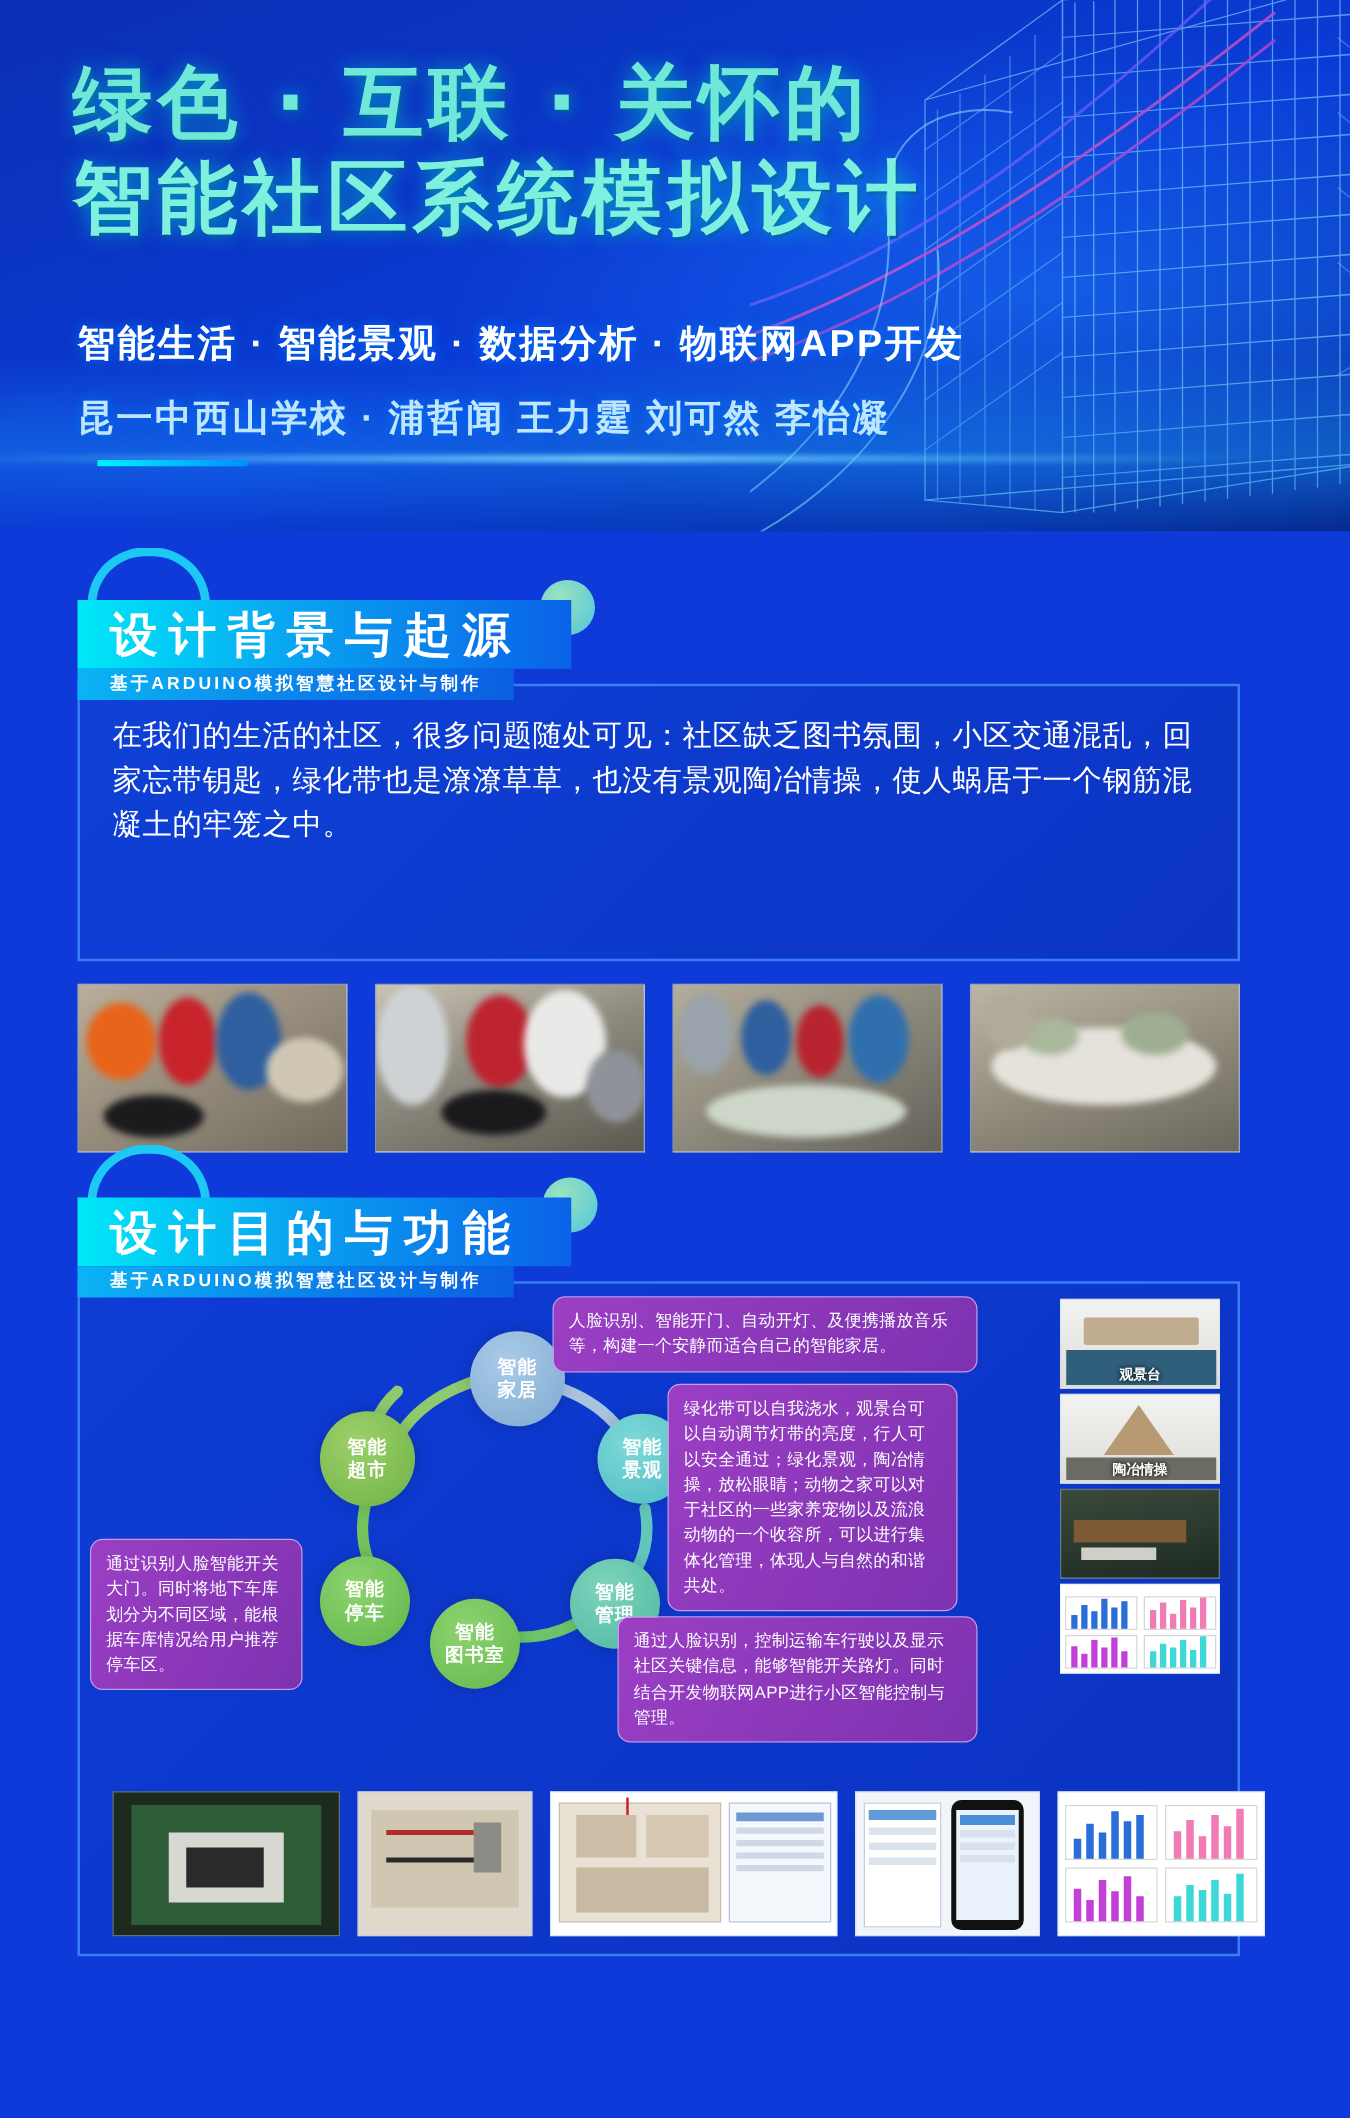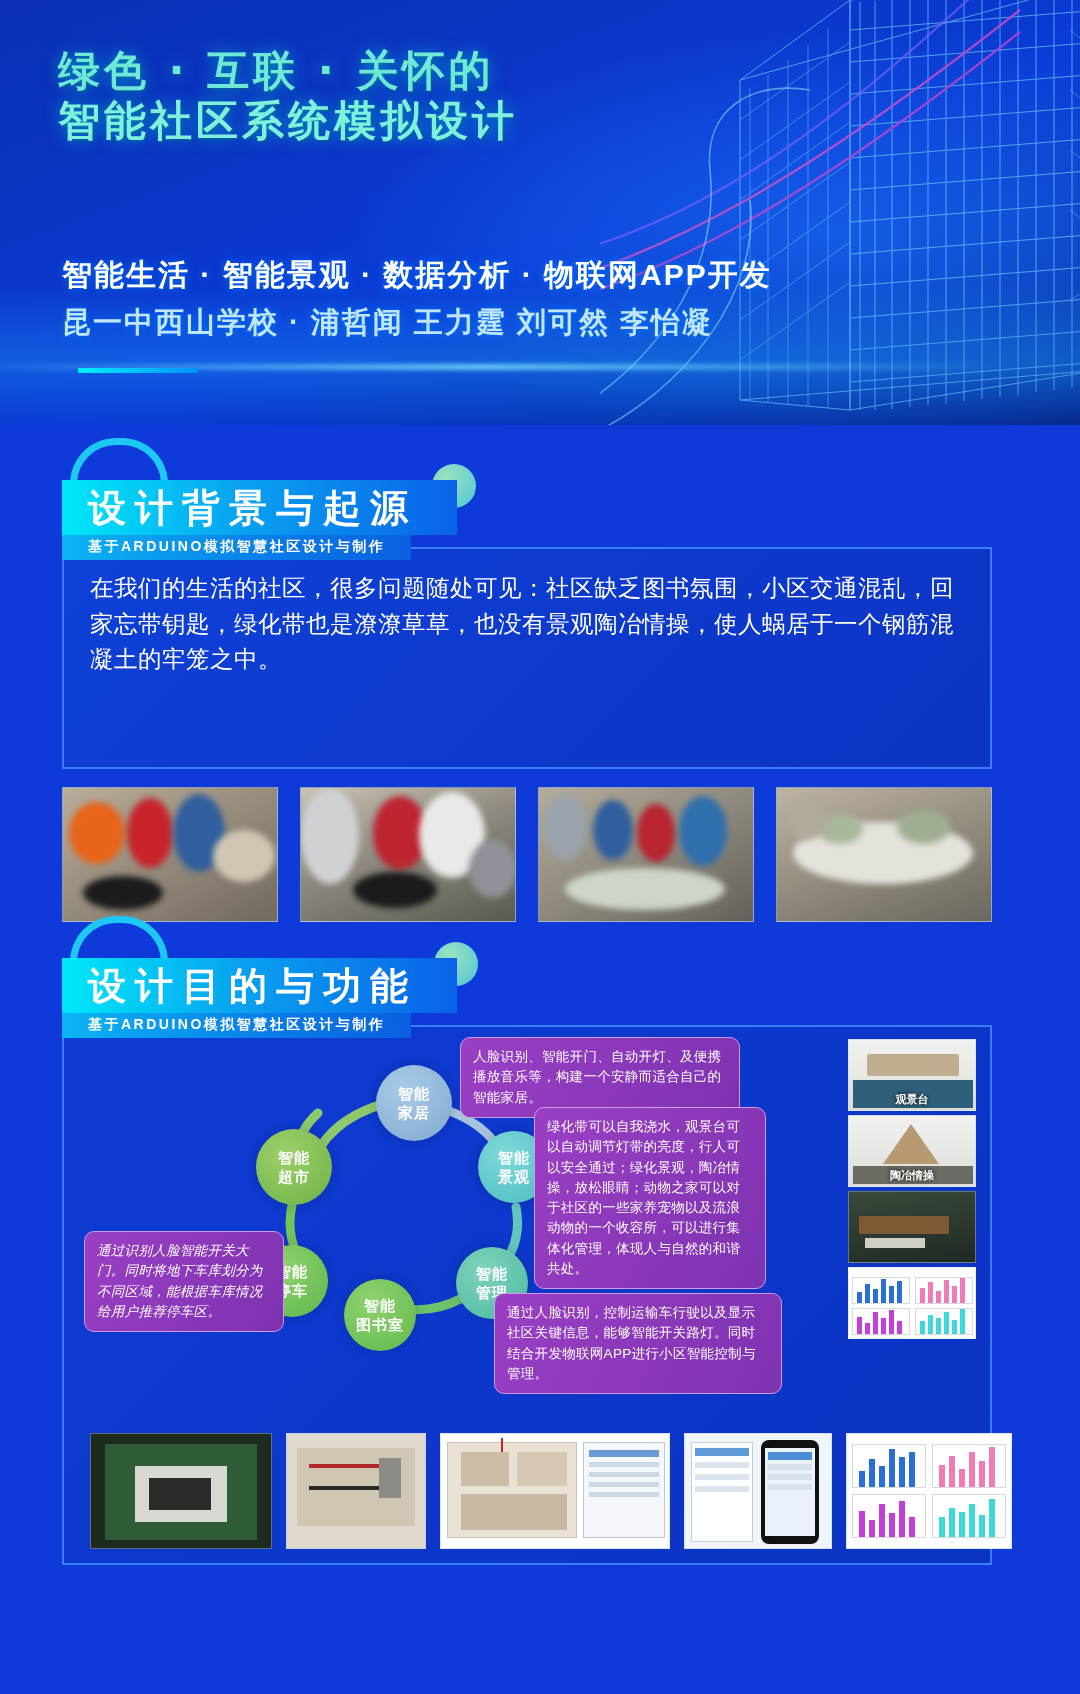--- a/index.html
+++ b/index.html
@@ -32,36 +32,36 @@
     pointer-events:none;
   }
   .hero-sweep {
     position:absolute; left:-5%; bottom:55px; width:110%; height:6px;
     background: linear-gradient(90deg, rgba(0,200,255,0) 0%, rgba(120,220,255,.85) 45%, rgba(0,200,255,0) 90%);
     filter: blur(2px);
   }
 
   .title-block { position: absolute; left: 58px; top: 46px; z-index: 5; }
   .title-l1, .title-l2 {
-    font-size: 42px; font-weight: bold; letter-spacing: 4px;
+    font-size: 64px; font-weight: bold; letter-spacing: 4px;
     color: #6fe8d8;
     line-height: 1.18;
     text-shadow: 0 0 16px rgba(0,230,210,.55), 2px 2px 0 rgba(0,80,140,.6);
     font-family: "DejaVu Sans", "Liberation Sans", sans-serif;
   }
   .title-l2 { color: #7ff0dd; }
 
   .sub1 {
     position: absolute; left: 62px; top: 255px; z-index: 5;
     font-size: 30px; font-weight: bold; color: #ffffff;
     letter-spacing: 2px;
     text-shadow: 0 0 10px rgba(0,120,255,.9);
   }
   .sub2 {
-    position: absolute; left: 62px; top: 303px; z-index: 5;
+    position: absolute; left: 62px; top: 315px; z-index: 5;
     font-size: 29px; font-weight: bold; color: #bfe6ff;
     letter-spacing: 2px;
     text-shadow: 0 0 10px rgba(0,120,255,.9);
   }
   .accent-bar {
     position:absolute; left: 78px; top: 368px; width: 120px; height: 5px;
     background: linear-gradient(90deg,#00f0ff,#0090ff); z-index:5;
   }
 
   
@@ -374,24 +374,24 @@
         <span>智能</span>
         <span>停车</span>
       </div>
       <div class="node n-market" style="left:22px; top:82px;">
         <span>智能</span>
         <span>超市</span>
       </div>
     </div>
 
 
-    <div class="callout" style="left:20px; top:204px; width:200px;font-style:italic;">通过识别人脸智能开关大门。同时将地下车库划分为不同区域，能根据车库情况给用户推荐停车区。</div>
-
-
-    <div class="callout" style="left:396px; top:10px; width:280px;">人脸识别、智能开门、自动开灯、及便携播放音乐等，构建一个安静而适合自己的智能家居。</div>
+    <div class="callout" style="left:8px; top:204px; width:170px;">通过识别人脸智能开关大门。同时将地下车库划分为不同区域，能根据车库情况给用户推荐停车区。</div>
+
+
+    <div class="callout" style="left:378px; top:10px; width:340px;">人脸识别、智能开门、自动开灯、及便携播放音乐等，构建一个安静而适合自己的智能家居。</div>
 
     <div class="callout" style="left:470px; top:80px; width:232px;">绿化带可以自我浇水，观景台可以自动调节灯带的亮度，行人可以安全通过；绿化景观，陶冶情操，放松眼睛；动物之家可以对于社区的一些家养宠物以及流浪动物的一个收容所，可以进行集体化管理，体现人与自然的和谐共处。</div>
 
     <div class="callout" style="left:430px; top:266px; width:288px;">通过人脸识别，控制运输车行驶以及显示社区关键信息，能够智能开关路灯。同时结合开发物联网APP进行小区智能控制与管理。</div>
 
     <div class="thumbs">
       <div class="thumb t-white">
         <div style="position:absolute;left:18px;top:14px;width:92px;height:22px;background:#c0ac8e;border-radius:2px;"></div>
         <div style="position:absolute;left:4px;top:40px;width:120px;height:28px;background:#2f5f7a;"></div>
         <div class="thumb-cap">观景台</div>

